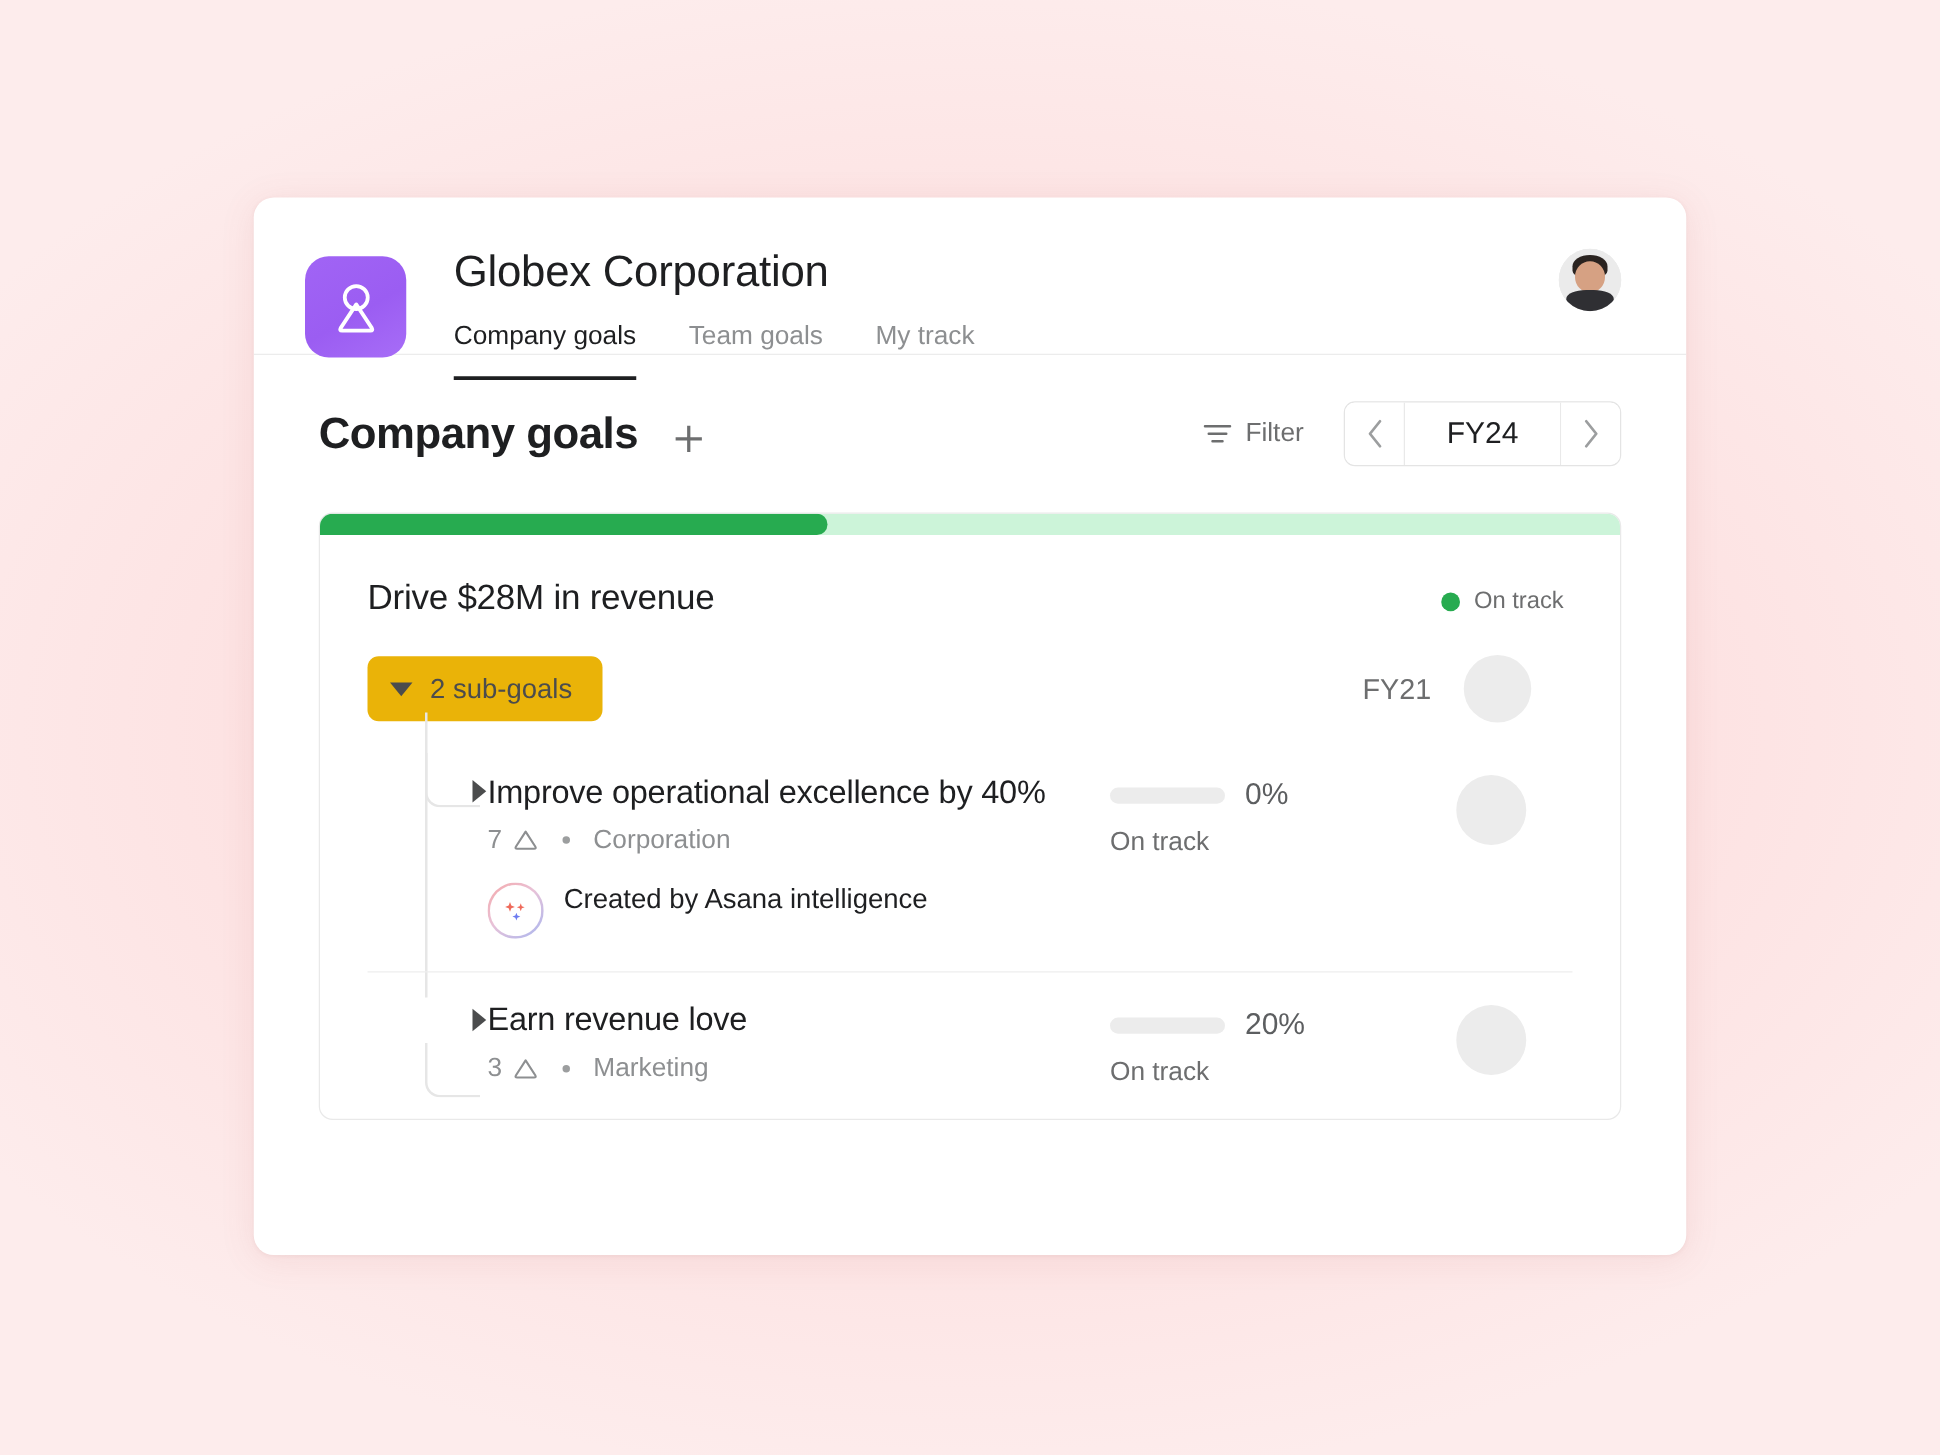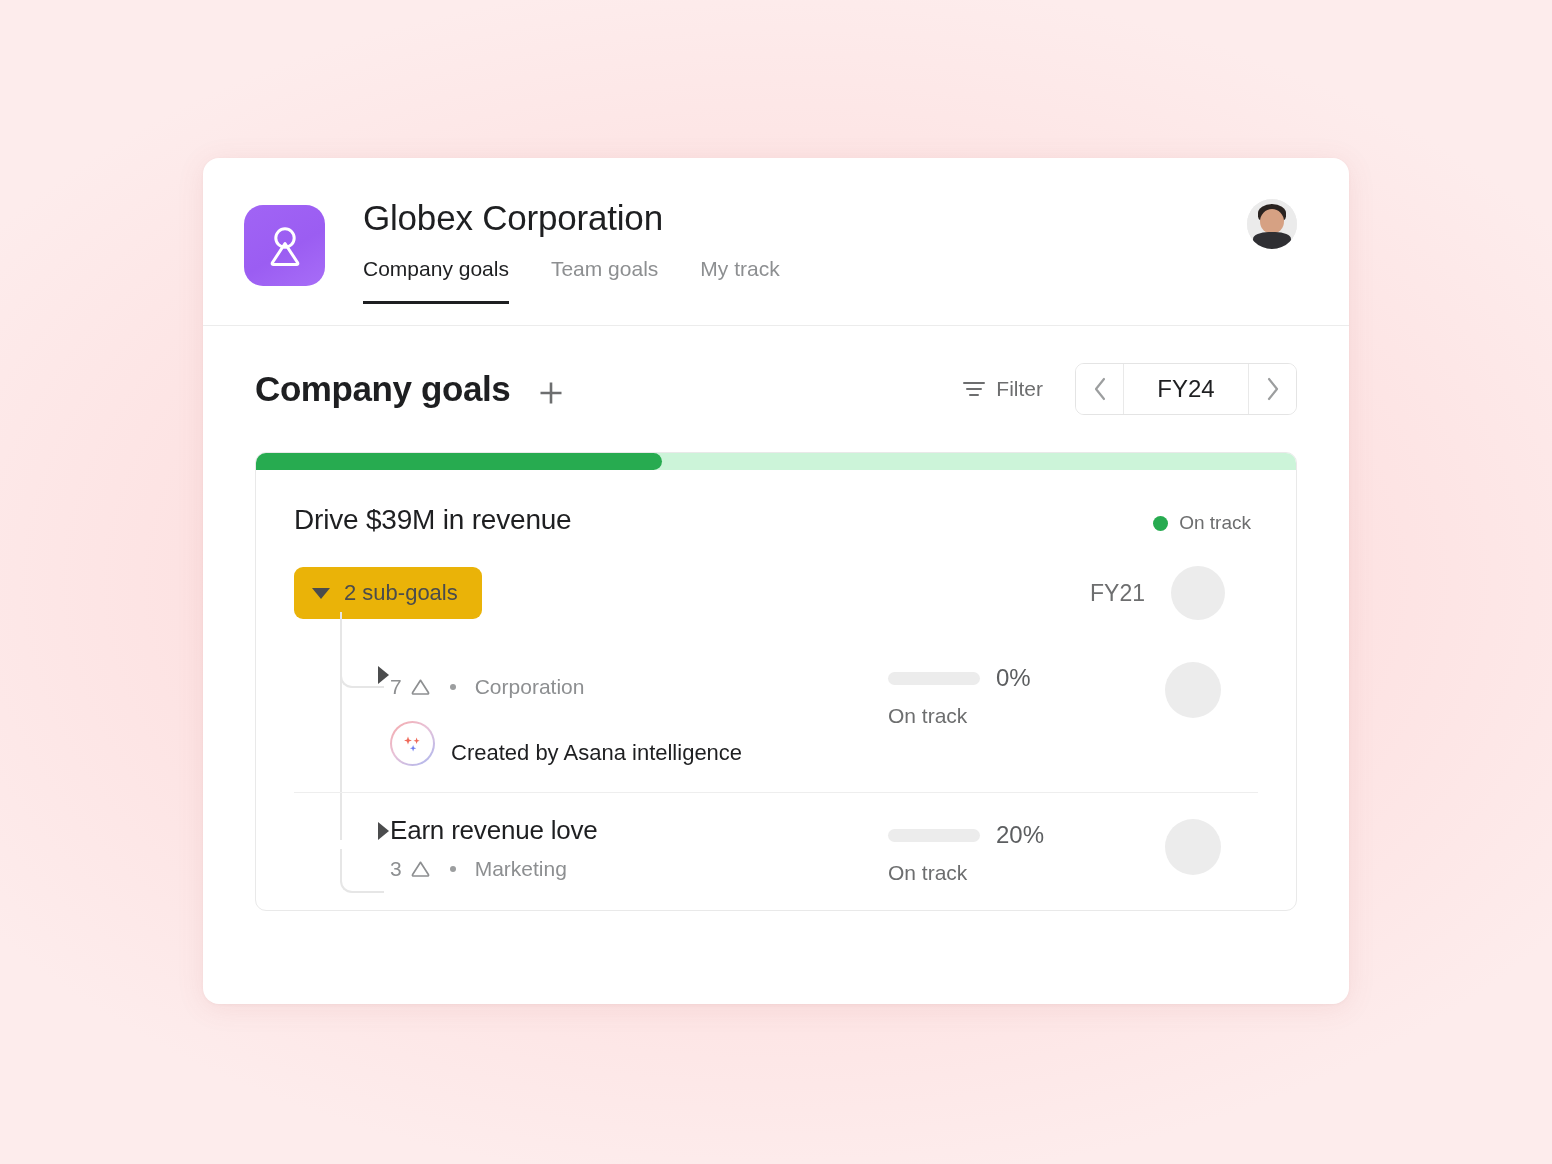--- a/index.html
+++ b/index.html
@@ -23,21 +23,21 @@
     width: 1146px; height: 846px;
     background: #ffffff;
     border-radius: 16px;
     box-shadow: 0 4px 28px rgba(180,90,90,0.10), 0 1px 3px rgba(150,80,80,0.06);
     overflow: hidden;
   }
 
   
   .app-header {
     position: relative;
-    height: 168px;
+    height: 126px;
     border-bottom: 1px solid #ececec;
     padding: 0 40px;
   }
   .brand-logo {
     position: absolute;
     left: 41px; top: 47px;
     width: 81px; height: 81px;
     border-radius: 19px;
     background: linear-gradient(150deg, #a164f5 0%, #9b5df2 55%, #a76df7 100%);
     display: flex; align-items: center; justify-content: center;
@@ -278,21 +278,21 @@
   .subgoal-sub .dot-sep {
     width: 6px; height: 6px; border-radius: 50%;
     background: #9c9e9f; display:inline-block;
     margin: 0 8px;
   }
   .goal-count { display: inline-flex; align-items: center; gap: 8px; }
   .goal-count svg { display:block; }
 
   .ai-credit {
     margin-top: 22px;
-    display: flex; align-items: flex-end; gap: 16px;
+    display: flex; align-items: flex-start; gap: 16px;
   }
   .ai-badge {
     width: 45px; height: 45px;
     border-radius: 50%;
     position: relative;
     background:
       linear-gradient(#fff,#fff) padding-box,
       linear-gradient(140deg, #f6a8a8 0%, #e8c2d8 45%, #a9b6f0 100%) border-box;
     border: 2px solid transparent;
     display: flex; align-items: center; justify-content: center;
@@ -408,21 +408,21 @@
         </div>
       </div>
 
       <div class="goal-card">
 
         <div class="goal-progressbar">
           <div class="goal-progressbar-fill" id="goal-fill" style="width: 39%;"></div>
         </div>
 
         <div class="goal-main">
-          <div class="goal-name">Drive $39M in revenue</div>
+          <div class="goal-name">Drive $28M in revenue</div>
 
           <div class="goal-status">
             <span class="status-dot"></span>
             <span class="status-label">On track</span>
           </div>
 
           <div class="subgoals-row">
             <div class="subgoals-pill">
               <span class="caret-down"></span>
               <span class="subgoals-label">2 sub-goals</span>
@@ -440,20 +440,21 @@
             </div>
           </div>
 
           <div class="subgoal-list">
             <div class="tree-trunk" style="height:228px;"></div>
 
             <div class="subgoal-row">
               <span class="tree-elbow" style="top:6px;"></span>
               <span class="subgoal-caret" style="top:28px;"></span>
 
+              <div class="subgoal-title">Improve operational excellence by 40%</div>
               <div class="subgoal-sub">
                 <span class="goal-count">
                   <span>7</span>
                   <span>
                     <svg width="21" height="20" viewBox="0 0 21 20">
                       <path d="M10.5 3.3 L18.2 15.2 Q19.3 17 17.2 17 L3.8 17 Q1.7 17 2.8 15.2 Z" stroke="#8d8f91" stroke-width="1.7" fill="none" stroke-linejoin="round"></path>
                     </svg>
                   </span>
                 </span>
                 <span class="dot-sep"></span>

